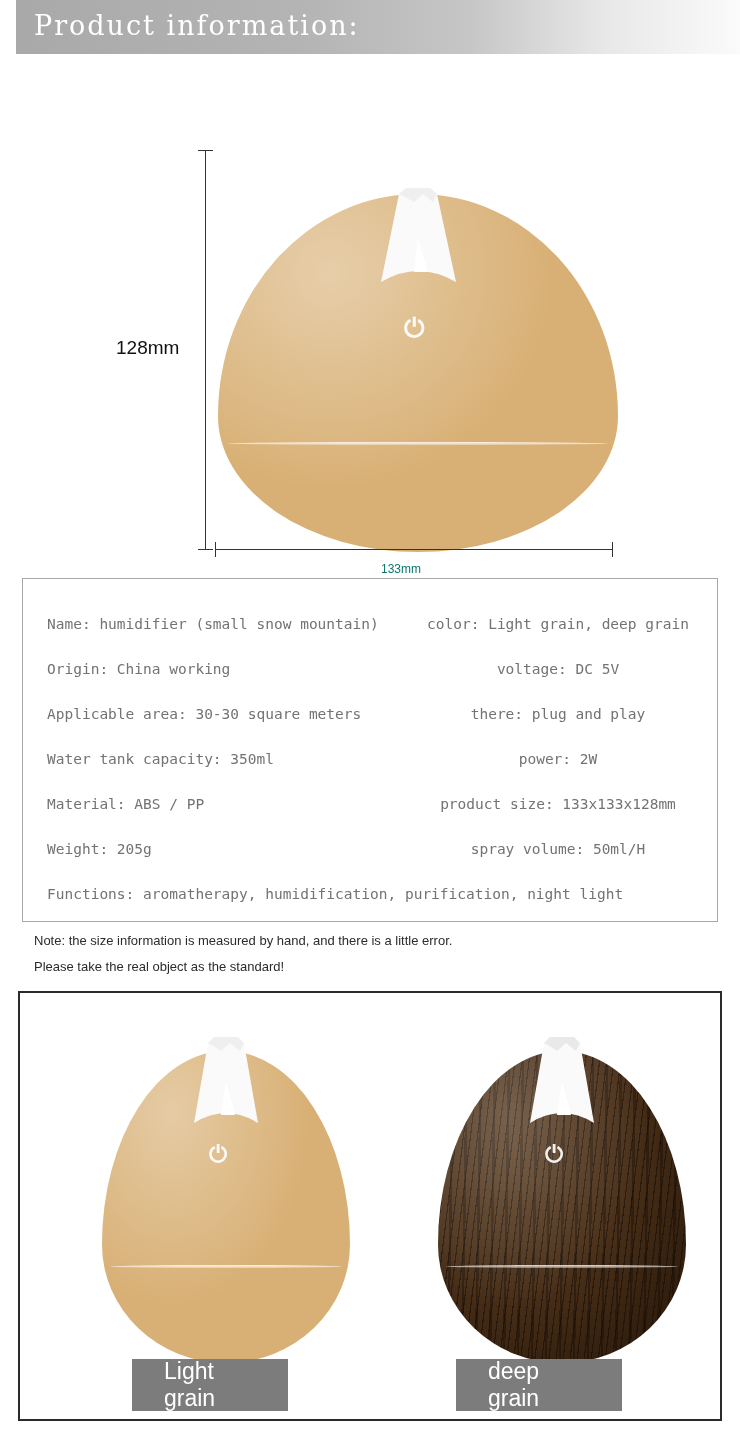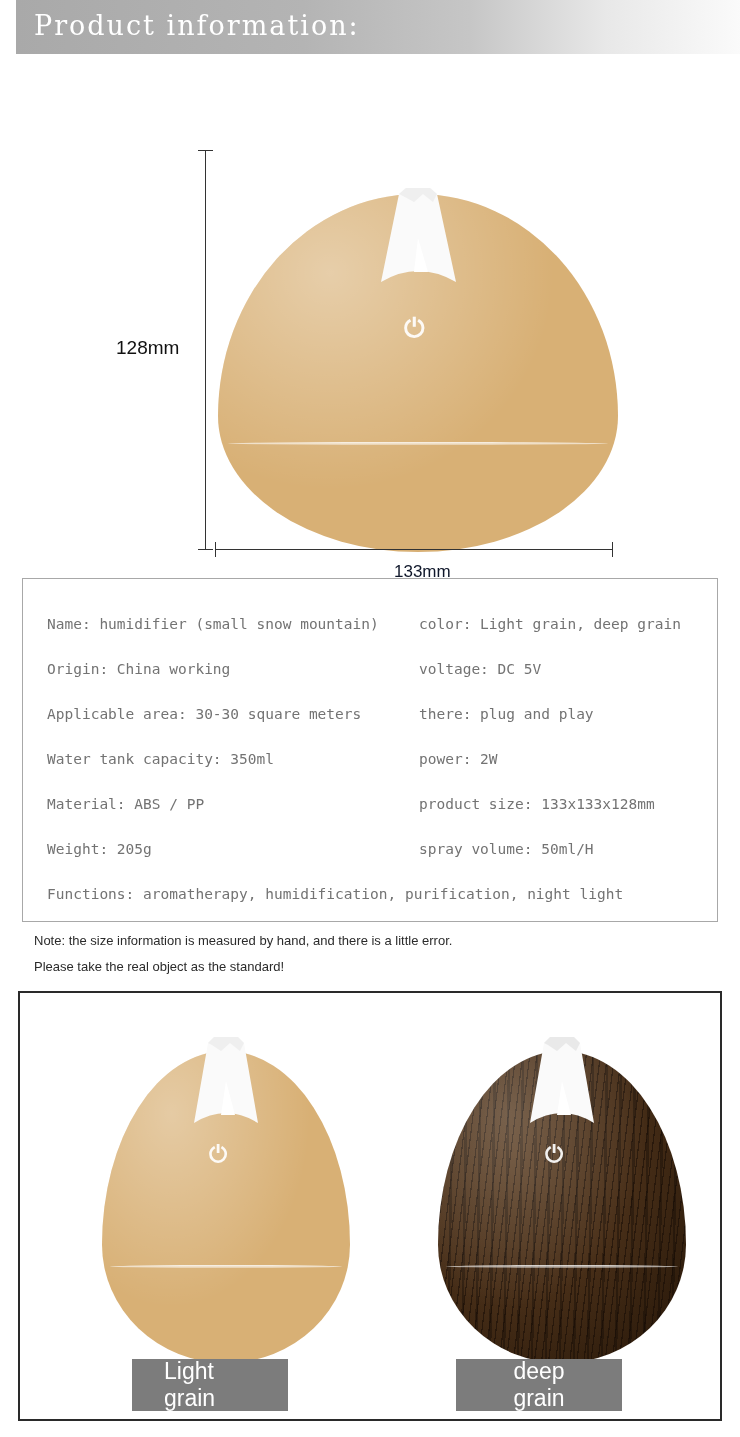--- a/index.html
+++ b/index.html
@@ -76,23 +76,23 @@
     background: #333;
   }
   .dim-label-height {
     position: absolute;
     left: 116px; top: 283px;
     font-size: 19px;
     color: #111;
   }
   .dim-label-width {
     position: absolute;
-    left: 394px; top: 508px;
-    font-size: 17px;
-    color: #0f172a;
+    left: 381px; top: 508px;
+    font-size: 12px;
+    color: #0f766e;
   }
 
   
   .humidifier {
     position: absolute;
     width: 0; height: 0;
   }
   .hum-body {
     position: absolute;
     border-radius: 50% 50% 50% 50% / 62% 62% 38% 38%;
@@ -145,21 +145,21 @@
     font-family: "DejaVu Sans Mono", monospace;
     font-size: 14.5px;
     color: #737373;
   }
   .spec-row {
     display: flex;
     height: 45px;
     align-items: center;
   }
   .spec-col-a { width: 372px; }
-  .spec-col-b { flex: 1; }
+  .spec-col-b { flex: 1; text-align: center; }
   .spec-full { width: 100%; }
 
   .note {
     position: absolute;
     left: 34px;
     font-size: 13px;
     color: #2b2b2b;
   }
   .note-1 { top: 933px; }
   .note-2 { top: 959px; }
@@ -285,15 +285,15 @@
       <div class="hum-drop" style="background:radial-gradient(ellipse at 28% 20%, rgba(255,255,255,0.20) 0%, rgba(255,255,255,0) 55%);"></div>
     </div>
     <svg style="position:absolute; left:418px; top:10px; width:248px; height:120px;" viewBox="0 0 248 120">
       <path d="M92 120 L106 40 L112 34 L136 34 L142 40 L156 120 Q124 100 92 120 Z" fill="#fafafa"></path>
       <path d="M106 40 L112 34 L136 34 L142 40 L138 48 L128 40 L119 48 L110 42 Z" fill="#e9e9e9"></path>
       <path d="M124 78 L133 112 L119 112 Z" fill="#ffffff"></path>
     </svg>
     <div class="hum-seam" style="left:426px; top:272px; width:232px;"></div>
     <div class="power-icon" style="left:525px; top:150px; font-size:23px;">⏻</div>
   </div>
-  <div class="variant-caption" style="left:436px; top:366px; width:166px;text-align:center;">deep grain</div>
+  <div class="variant-caption" style="left:436px; top:366px; width:166px;">deep grain</div>
 
 </div>
 
 </body></html>

